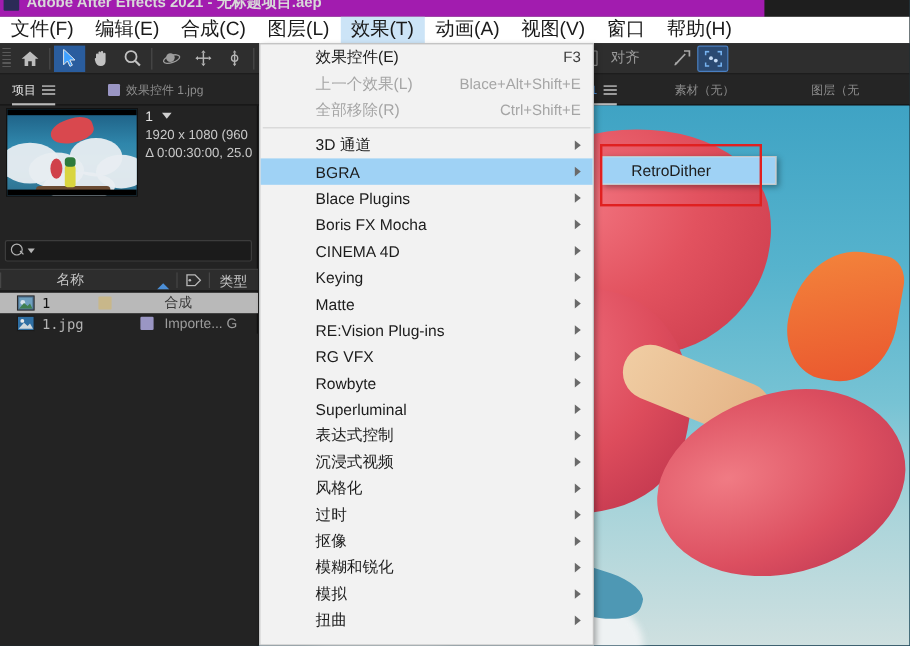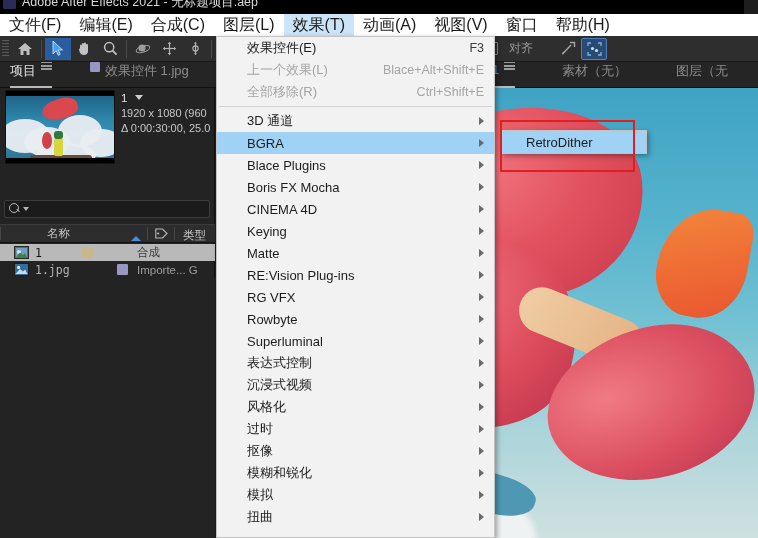--- a/index.html
+++ b/index.html
@@ -6,22 +6,22 @@
   html, body {
     width: 758px; height: 538px;
     overflow: hidden;
     background: #1e1e1e;
     font-family: "Liberation Sans", "DejaVu Sans", sans-serif;
   }
   #app { position: relative; width: 758px; height: 538px; overflow: hidden; }
 
   
   .titlebar {
-    position: absolute; left: 0; top: 0; width: 744px; height: 14px;
-    background: #000000; overflow: hidden;
+    position: absolute; left: 0; top: 0; width: 637px; height: 14px;
+    background: #a21caf; overflow: hidden; font-weight: bold;
   }
   .titlebar-logo {
     position: absolute; left: 3px; top: -4px; width: 13px; height: 13px;
     background: #2c2b57; border-radius: 1px;
   }
   .titlebar-text {
     position: absolute; left: 22px; top: -6px;
     font-size: 12.5px; color: #d8d8d8; white-space: nowrap;
     font-family: "Liberation Sans", sans-serif;
   }
@@ -62,22 +62,22 @@
   .tb-label { font-size: 12px; color: #9a9a9a; margin-left: 5px; white-space: nowrap; }
   .tb-btn.blue-hl { background: #2b4a72; border: 1px solid #4a7fc1; border-radius: 2px; }
 
   
   .panelbar {
     position: absolute; left: 0; top: 62px; width: 758px; height: 26px;
     background: #252525; border-bottom: 1px solid #111;
   }
   .ptab {
     position: absolute; top: 0; height: 26px;
-    display: flex; align-items: flex-start; gap: 5px;
-    font-size: 13px; color: #8c8c8c; white-space: nowrap; cursor: default;
+    display: flex; align-items: center; gap: 5px;
+    font-size: 10px; color: #8c8c8c; white-space: nowrap; cursor: default;
   }
   .ptab.sel { color: #e0e0e0; }
   .ptab.sel::after {
     content: ""; position: absolute; left: 0; right: 0; bottom: 0;
     height: 2px; background: #b9b9b9;
   }
   .hamburger {
     display: inline-block; width: 11px; height: 9px;
     background: repeating-linear-gradient(to bottom, #9a9a9a 0 1.4px, transparent 1.4px 3.2px);
   }
@@ -253,21 +253,21 @@
   }
 
   
   .dropdown {
     position: absolute; left: 216px; top: 36px; width: 279px; height: 502px;
     background: #f2f2f2; border: 1px solid #c3c3c3;
     box-shadow: 2px 2px 5px rgba(0,0,0,.35); overflow: hidden;
   }
   .mi {
     position: relative; height: 22px; display: flex; align-items: center;
-    padding-left: 30px; padding-right: 10px; font-size: 13px; color: #1c1c1c;
+    padding-left: 46px; padding-right: 10px; font-size: 13px; color: #1c1c1c;
     white-space: nowrap; cursor: default;
   }
   .mi.hl { background: #9fd2f5; }
   .mi.disabled { color: #a5a5a5; }
   .mi .accel { margin-left: auto; font-size: 12.5px; color: #3c3c3c; }
   .mi.disabled .accel { color: #a5a5a5; }
   .mi .arrow {
     margin-left: auto; width: 0; height: 0;
     border-top: 4px solid transparent; border-bottom: 4px solid transparent;
     border-left: 5px solid #6a6a6a;

